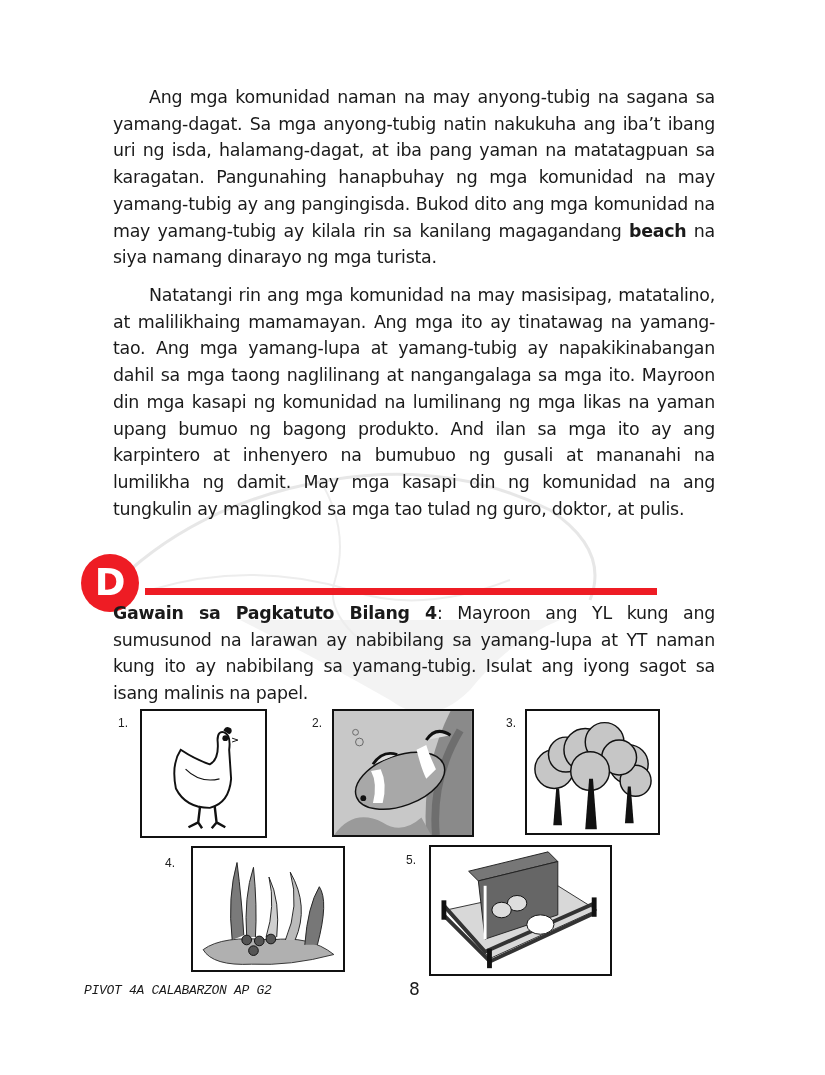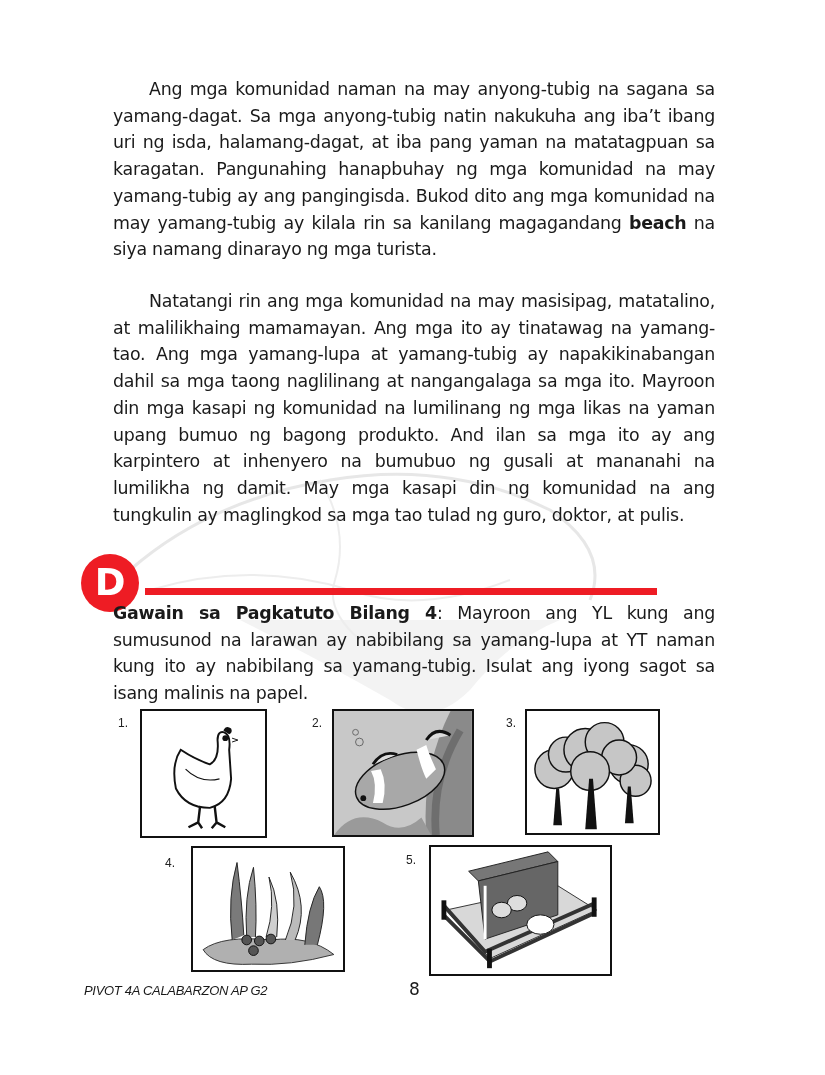--- a/index.html
+++ b/index.html
@@ -2,34 +2,34 @@
 <html><head>
 <meta charset="utf-8">
 <style>
   html, body { margin:0; padding:0; background:#ffffff; }
   body { width:825px; height:1075px; position:relative; overflow:hidden;
          font-family:"DejaVu Sans", sans-serif; color:#1a1a1a; }
   .watermark { position:absolute; left:90px; top:440px; width:560px; height:300px; opacity:0.35; }
   .para { position:absolute; left:113px; width:602px; font-size:17.4px; line-height:26.7px;
           text-align:justify; letter-spacing:-0.25px; word-spacing:0px; }
   .para .indent { display:inline-block; width:36px; }
-  #p1 { top:76px; }
-  #p2 { top:288px; }
+  #p1 { top:84px; }
+  #p2 { top:282px; }
   #p3 { top:600px; }
   .bold { font-weight:bold; }
   .u { }
   .badge { position:absolute; left:81px; top:554px; width:58px; height:58px; border-radius:50%;
            background:#ee1c24; color:#fff; font-weight:bold; font-size:37px; line-height:58px;
            text-align:center; font-family:"DejaVu Sans", sans-serif; }
   .redline { position:absolute; left:145px; top:588px; width:512px; height:7px; background:#ee1c24; }
   .num { position:absolute; font-size:12px; color:#222; font-family:"Liberation Sans", sans-serif; }
   .pic { position:absolute; border:2.5px solid #111; background:#fff; box-sizing:border-box; overflow:hidden; }
   .pic svg { width:100%; height:100%; display:block; }
   .footer { position:absolute; top:983px; left:84px; font-size:13px; font-style:italic;
-            font-family:Liberation Sans, sans-serif; letter-spacing:-0.3px; }
+            font-family:Liberation Mono, monospace; letter-spacing:-0.3px; }
   .pagenum { position:absolute; top:979px; left:409px; font-size:17px; }
 </style>
 </head>
 <body>
 
 <svg class="watermark" viewBox="0 0 560 300">
   <path d="M40 130 Q120 60 240 40 Q360 20 460 70 Q520 110 500 160" fill="none" stroke="#bbb" stroke-width="3"></path>
   <path d="M60 150 Q160 120 260 150 Q330 175 420 140" fill="none" stroke="#ccc" stroke-width="2"></path>
   <path d="M150 180 Q230 220 300 260 Q340 290 380 250 Q420 200 470 180" fill="#ddd" stroke="none"></path>
   <path d="M230 40 Q260 90 245 140 Q235 170 270 200" fill="none" stroke="#ccc" stroke-width="2"></path>

